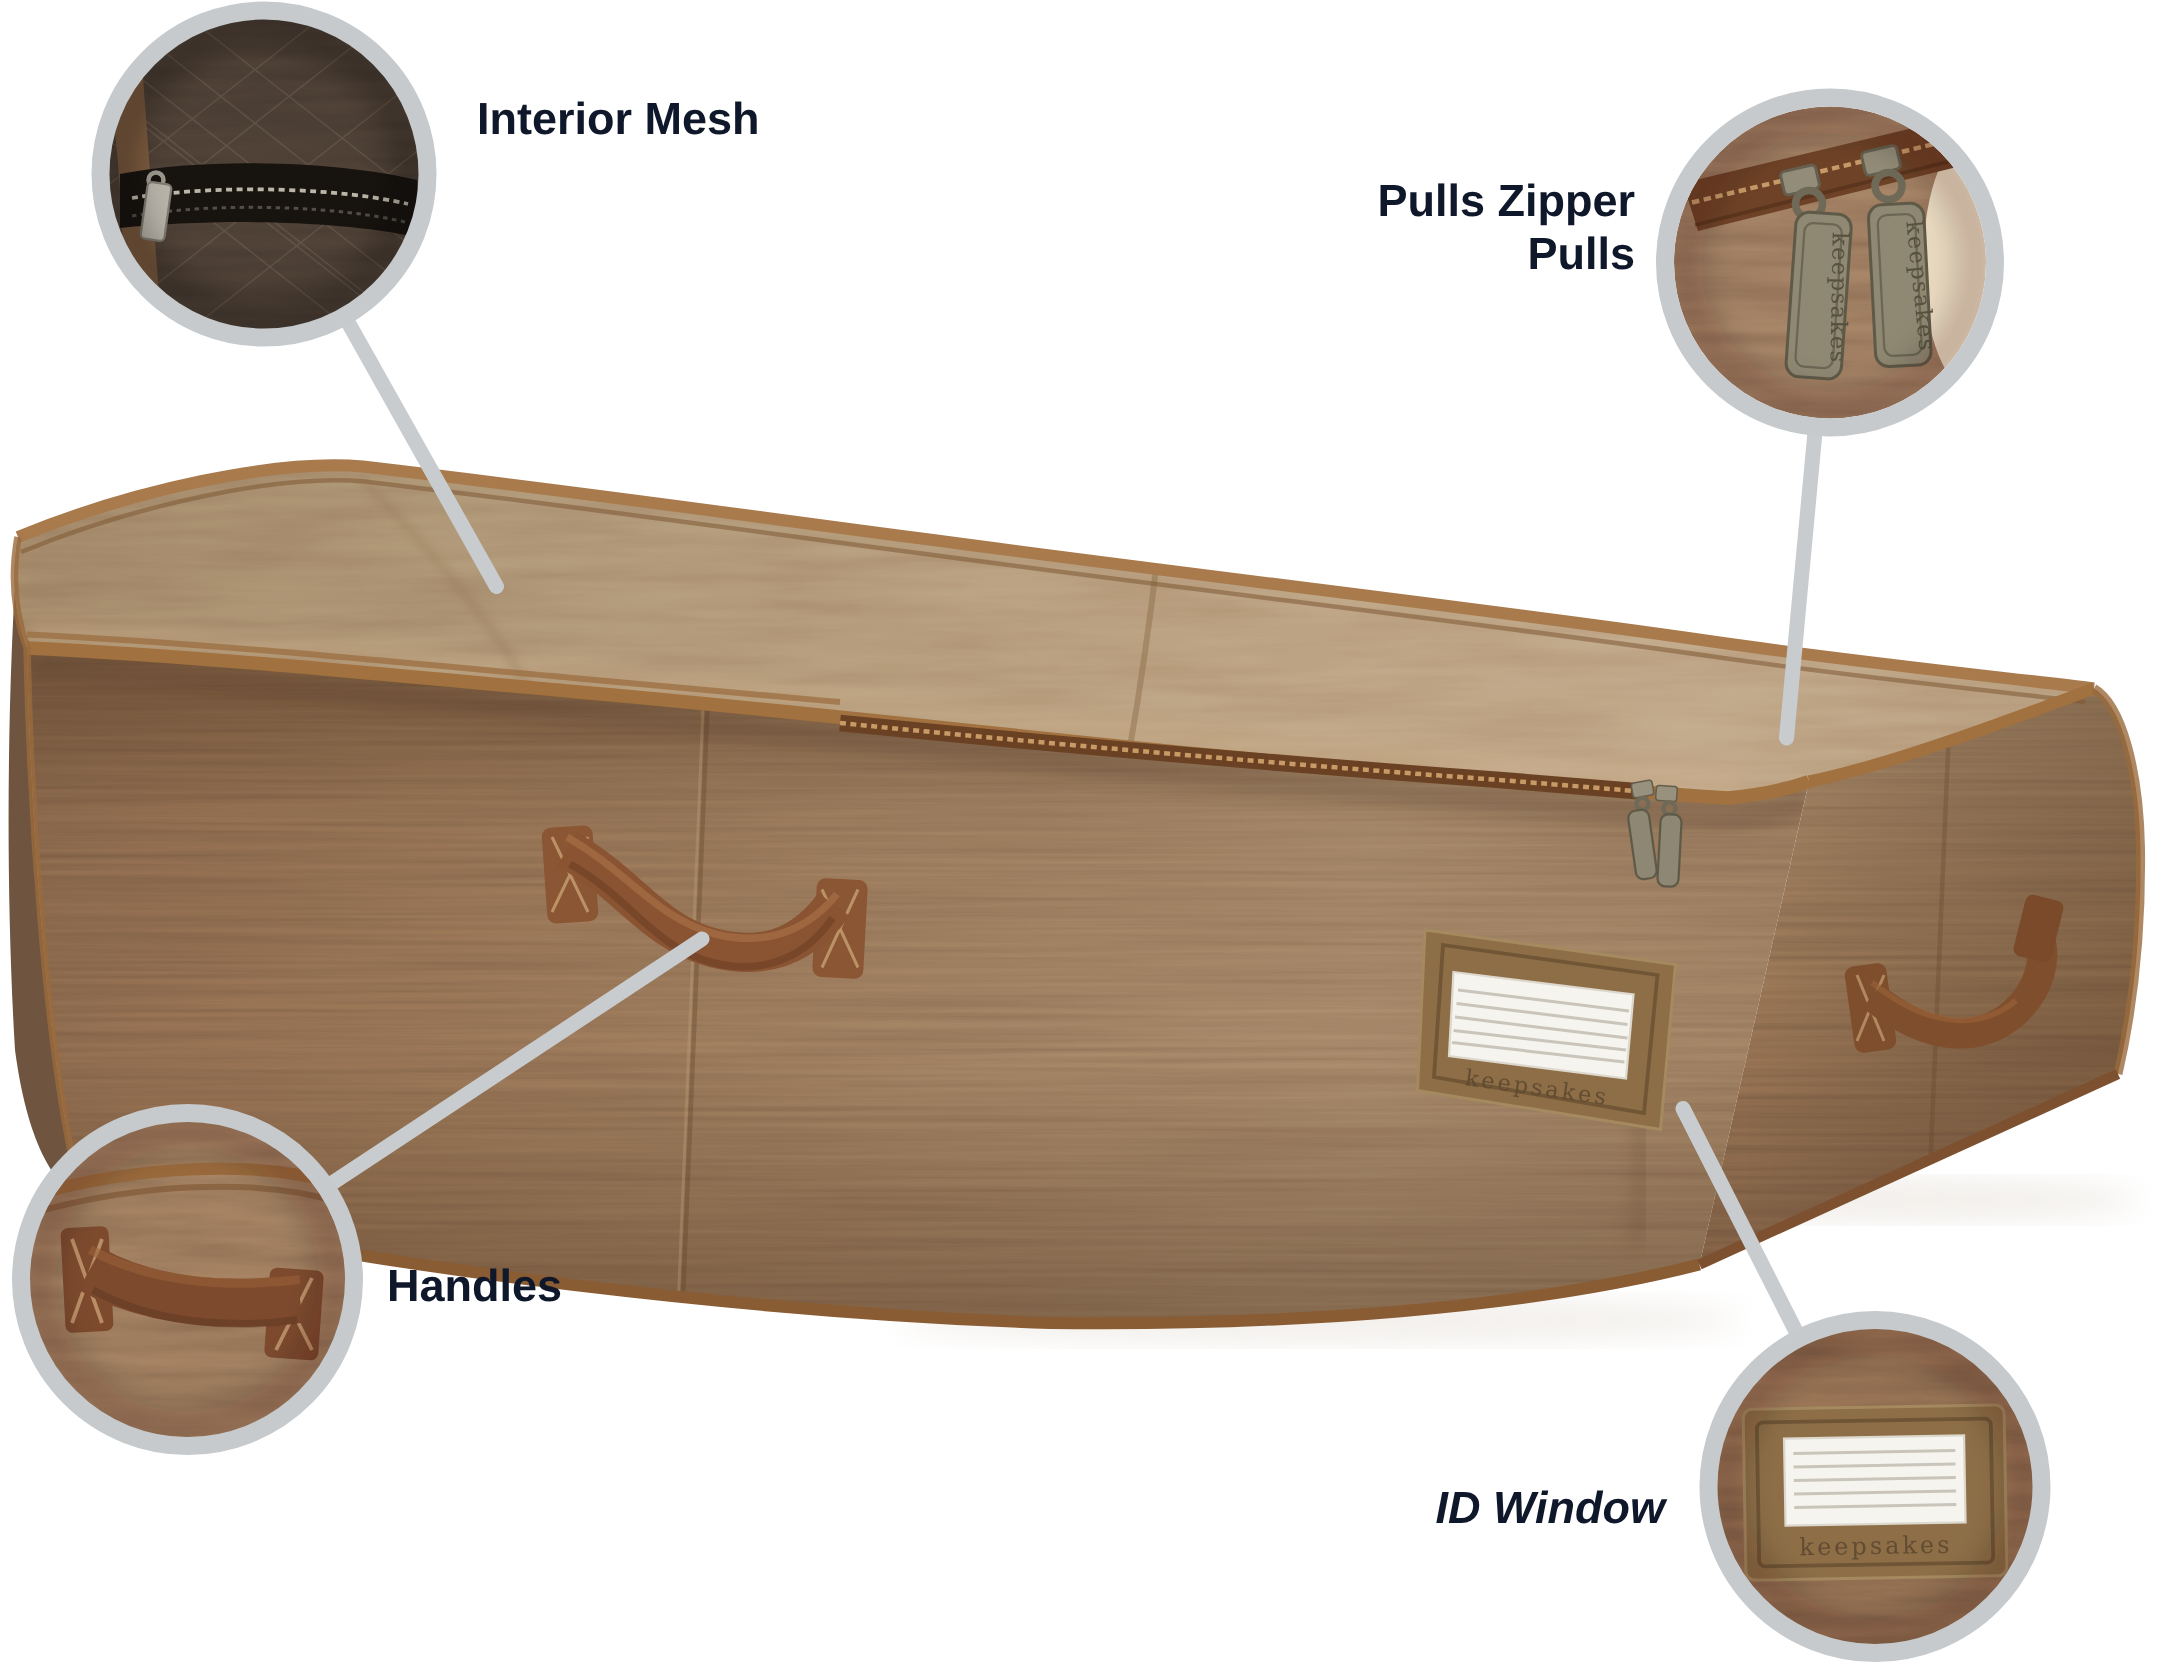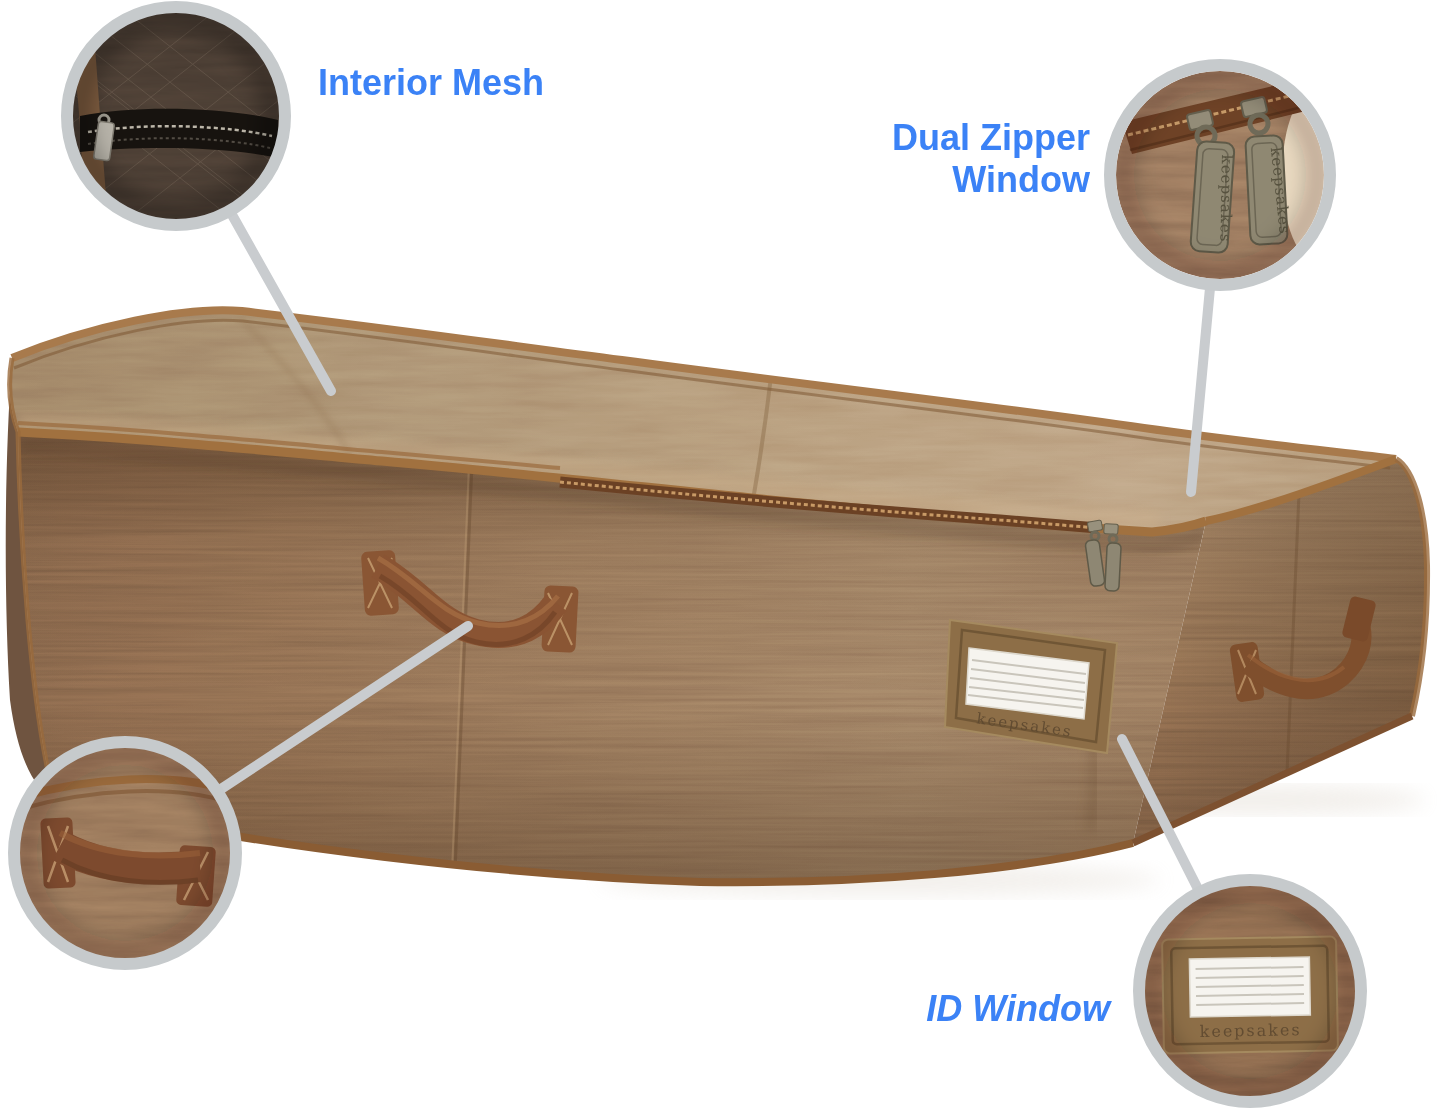--- a/index.html
+++ b/index.html
@@ -7,24 +7,24 @@
     position:relative;
     width:1445px;height:1117px;
     background:#ffffff;
     overflow:hidden;
     font-family:"Liberation Sans", sans-serif;
   }
   .stage svg{position:absolute;left:0;top:0;}
   .label{
     position:absolute;
     font-weight:800;
-    font-size:36px;
+    font-size:30px;
     line-height:1.17;
     letter-spacing:0px;
-    color:#3b82f6;
+    color:#0f172a;
     white-space:nowrap;
   }
   .label span{display:block;}
   .label.right{text-align:right;}
 </style>
 </head>
 <body>
 
 <div class="stage">
 <svg width="1445" height="1117" viewBox="0 0 1445 1117">
@@ -330,21 +330,24 @@
     </g>
     <circle cx="1250" cy="991" r="111" fill="none" stroke="#c6cacc" stroke-width="12"></circle>
   </g>
 </svg>
 
   <div class="label" style="left:318px; top:62px;">
     <span>Interior Mesh</span>
   </div>
 
   <div class="label right" style="right:355px; top:117px;">
-    <span>Dual Zipper</span>
-    <span>Window</span>
+    <span>Pulls Zipper</span>
+    <span>Pulls</span>
   </div>
 
+  <div class="label" style="left:258px; top:840px;">
+    <span>Handles</span>
+  </div>
 
   <div class="label right" style="right:335px; top:988px;font-style:italic;">
     <span>ID Window</span>
   </div>
 </div>
 
 </body></html>

